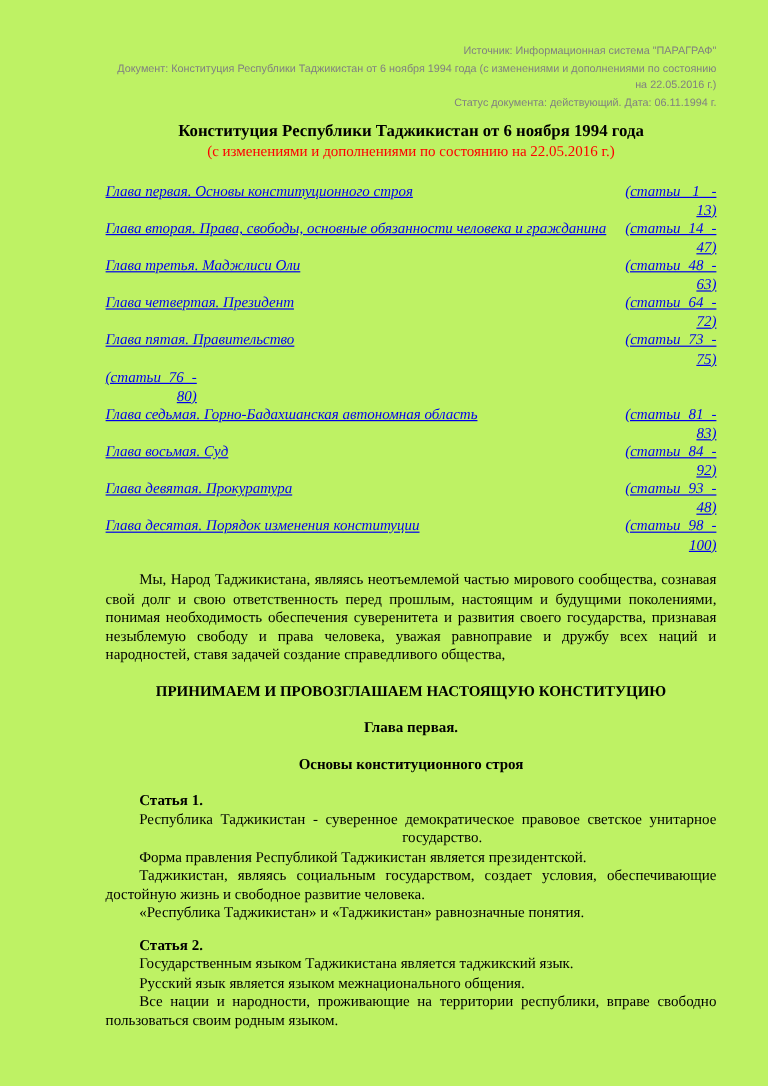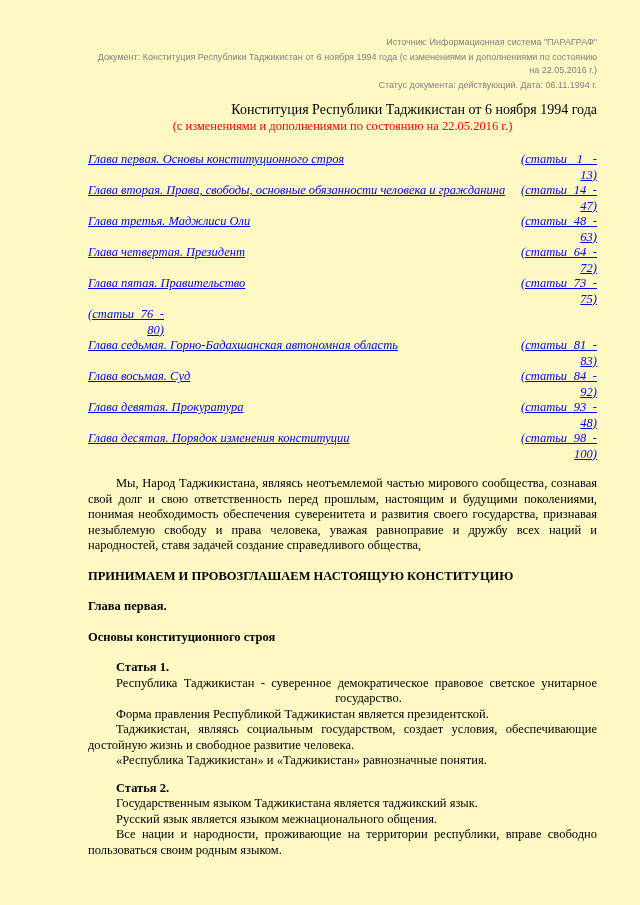--- a/index.html
+++ b/index.html
@@ -1,43 +1,43 @@
 <!DOCTYPE html>
 <html><head>
 <meta charset="utf-8">
 <style>
   html, body { margin: 0; padding: 0; background: #ffffff; }
   .page {
     width: 640px;
     height: 905px;
     box-sizing: border-box;
-    background: #fef9c3;
+    background: #bef264;
     padding: 36px 43px 0 88px;
     overflow: hidden;
     font-family: "Liberation Serif", "DejaVu Serif", serif;
     color: #000000;
     font-size: 12.5px;
     line-height: 15.5px;
   }
   
   .meta {
     font-family: "Liberation Sans", "DejaVu Sans", sans-serif;
     font-size: 9px;
     line-height: 13px;
     color: #808080;
     text-align: right;
   }
   .meta p { margin: 0 0 2px 0; }
   
   .doc-title {
     margin: 10px 0 1px 0;
-    text-align: right;
+    text-align: center;
     font-size: 14px;
     line-height: 16px;
-    font-weight: normal;
+    font-weight: bold;
   }
   .doc-subtitle {
     margin: 0;
     text-align: center;
     color: #ff0000;
     font-size: 12.5px;
     line-height: 15px;
   }
   
   .toc { margin-top: 18px; }
@@ -54,21 +54,21 @@
   }
   
   .para {
     margin: 0;
     text-align: justify;
     text-indent: 28px;
   }
   .preamble { margin-top: 14px; }
   .center-bold {
     margin: 15px 0;
-    text-align: left;
+    text-align: center;
     font-weight: bold;
   }
   .article-title {
     margin: 12px 0 0 0;
     font-weight: bold;
     text-indent: 28px;
   }
   .force-just { text-align-last: justify; }
   .continuation { text-indent: 52px; text-align: center; }
 </style>

